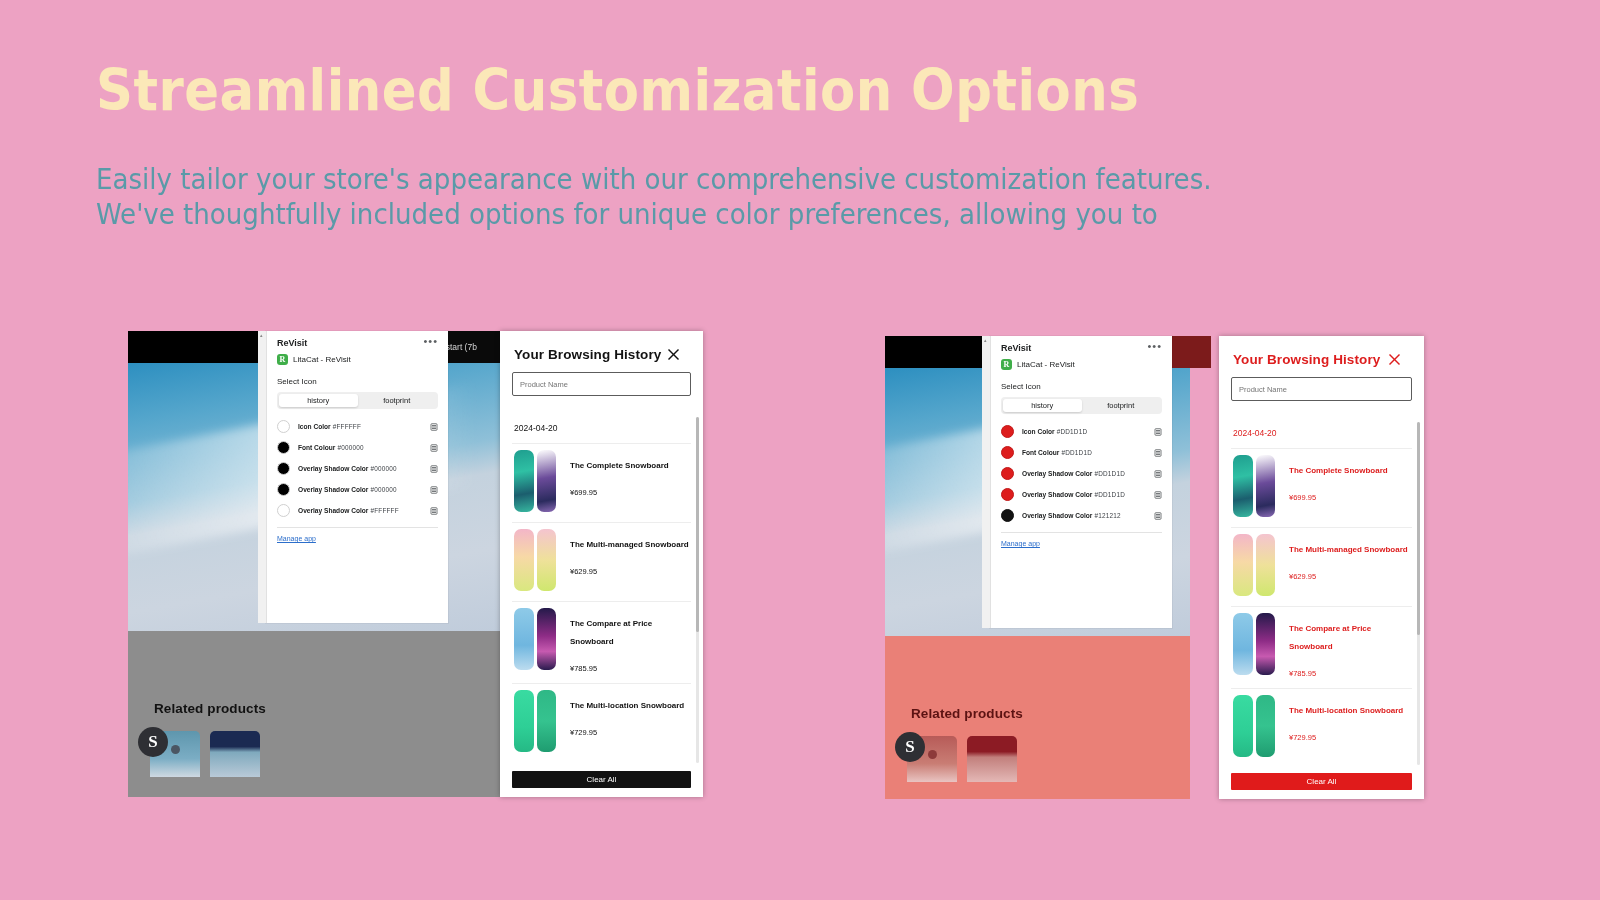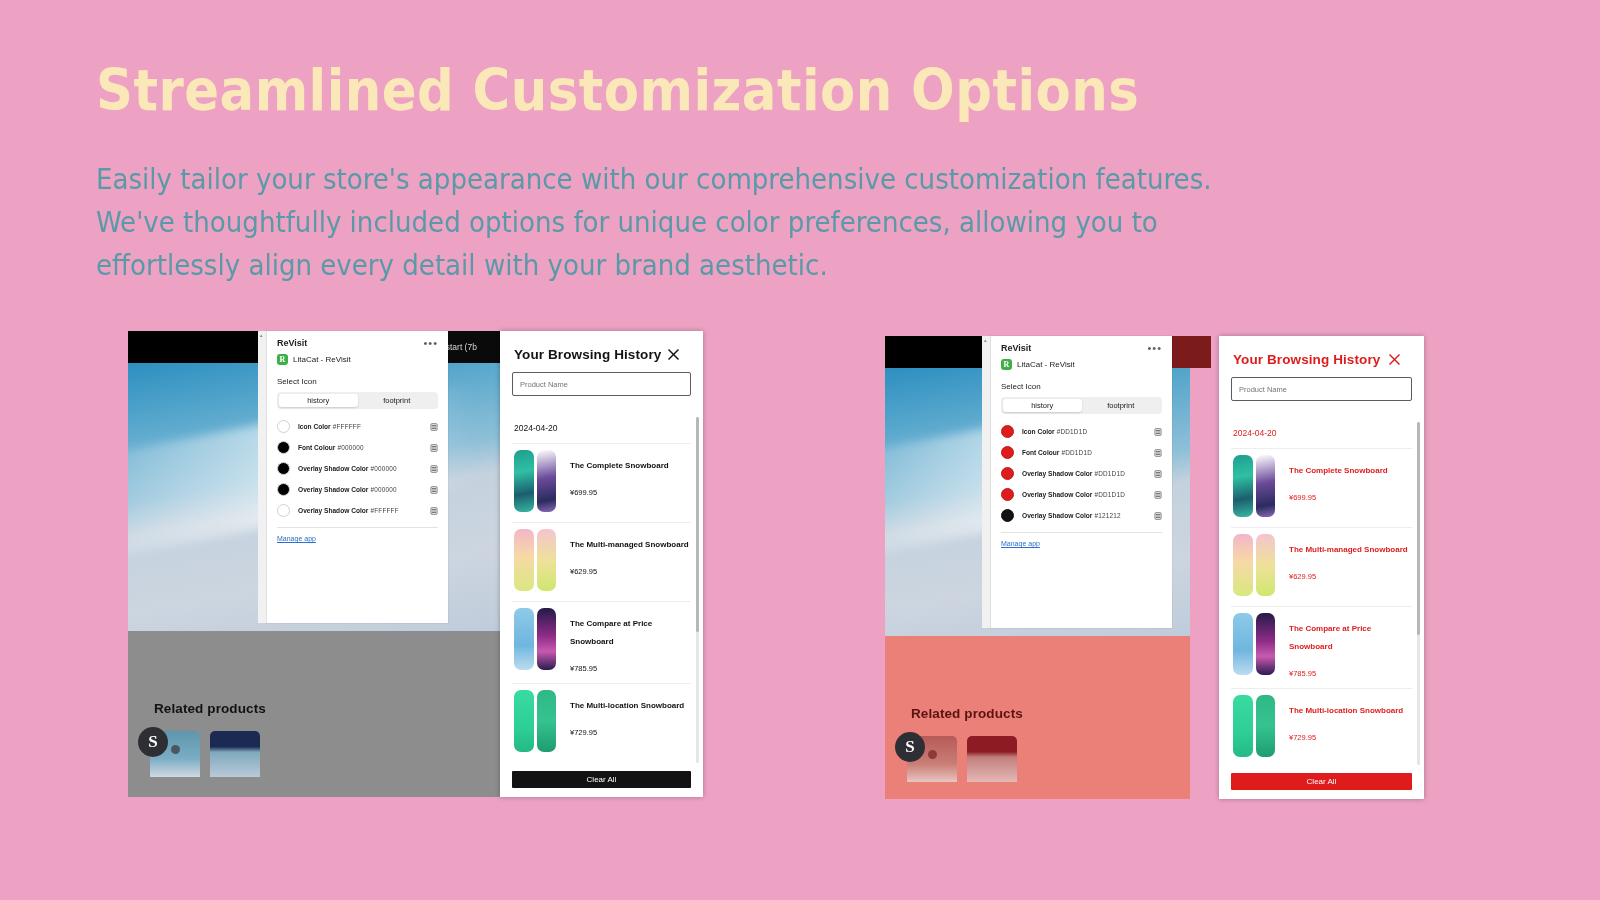--- a/index.html
+++ b/index.html
@@ -17,21 +17,21 @@
     font-family:"DejaVu Sans Condensed","Liberation Sans", sans-serif;
     font-size:57px; font-weight:700; letter-spacing:.5px;
     color:#fbe8b8; line-height:1.15; white-space:nowrap;
   }
   .subhead {
     margin-top:38px;
     font-family:"DejaVu Sans Condensed","Liberation Sans", sans-serif;
     font-size:29px; font-weight:400; line-height:1.22;
     color:#5a9aa8; max-width:1160px;
   }
-  .subhead span { display:block;margin-top:8px; }
+  .subhead span { display:block; }
 
   
   .shot { position:absolute; }
   .shot-left  { left:128px; top:331px; width:575px; height:466px; }
   .shot-right { left:885px; top:336px; width:539px; height:463px; }
 
   
   .store {
     position:absolute; left:0; top:0; width:372px; height:466px;
     background:#fff; overflow:hidden;
@@ -89,21 +89,21 @@
   .shot-left .panel  { left:138px; top:0;  height:292px; width:182px; }
   .shot-right .panel { left:105px; top:0;  height:292px; width:182px; }
   .panel-rail {
     position:absolute; left:-9px; top:0; width:9px; height:100%;
     background:#f1f1f1; border-right:1px solid #e1e1e1;
   }
   .panel-rail:before{
     content:"▴"; position:absolute; top:1px; left:2px; font-size:5px; color:#888;
   }
   .panel-inner { padding:7px 10px 0 10px; }
-  .panel-head { display:flex; align-items:center; justify-content:space-between; }
+  .panel-head { display:flex; align-items:flex-start; justify-content:space-between; }
   .panel-title { font-size:9px; font-weight:bold; color:#202223; }
   .dots { font-size:11px; line-height:6px; color:#5c5f62; letter-spacing:1px; }
   .app-row { display:flex; align-items:center; gap:5px; margin-top:6px; }
   .app-logo {
     width:11px; height:11px; border-radius:3px; background:#3fae49;
     color:#fff; font-size:8px; font-weight:bold; display:flex;
     align-items:center; justify-content:center; font-family:"Liberation Serif",serif;
   }
   .app-name { font-size:8px; color:#202223; }
   .sec-label { margin-top:12px; font-size:8px; color:#202223; }
@@ -189,21 +189,20 @@
   .shot-right .clear-btn { background:#e01b1b; color:#fff; }
 </style>
 </head>
 <body>
 
 <div class="headline">
   <h1>Streamlined Customization Options</h1>
   <div class="subhead">
     <span>Easily tailor your store's appearance with our comprehensive customization features.</span>
     <span>We've thoughtfully included options for unique color preferences, allowing you to</span>
-    <span>effortlessly align every detail with your brand aesthetic.</span>
   </div>
 </div>
 
 <div class="shot shot-left">
 
   <div class="store">
     <div class="store-top">
       <span class="ic">
         <svg viewBox="0 0 24 24" fill="none" stroke="#fff" stroke-width="2">
             <circle cx="10.5" cy="10.5" r="6.5"></circle>

